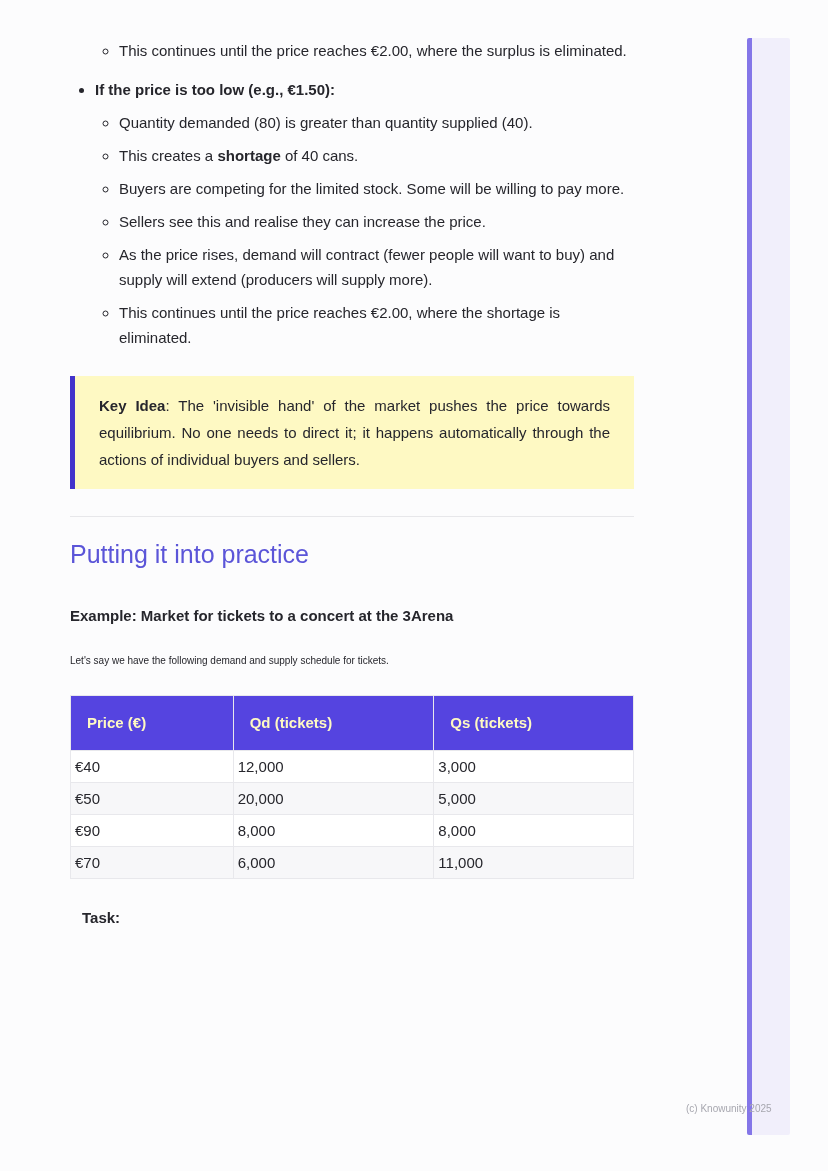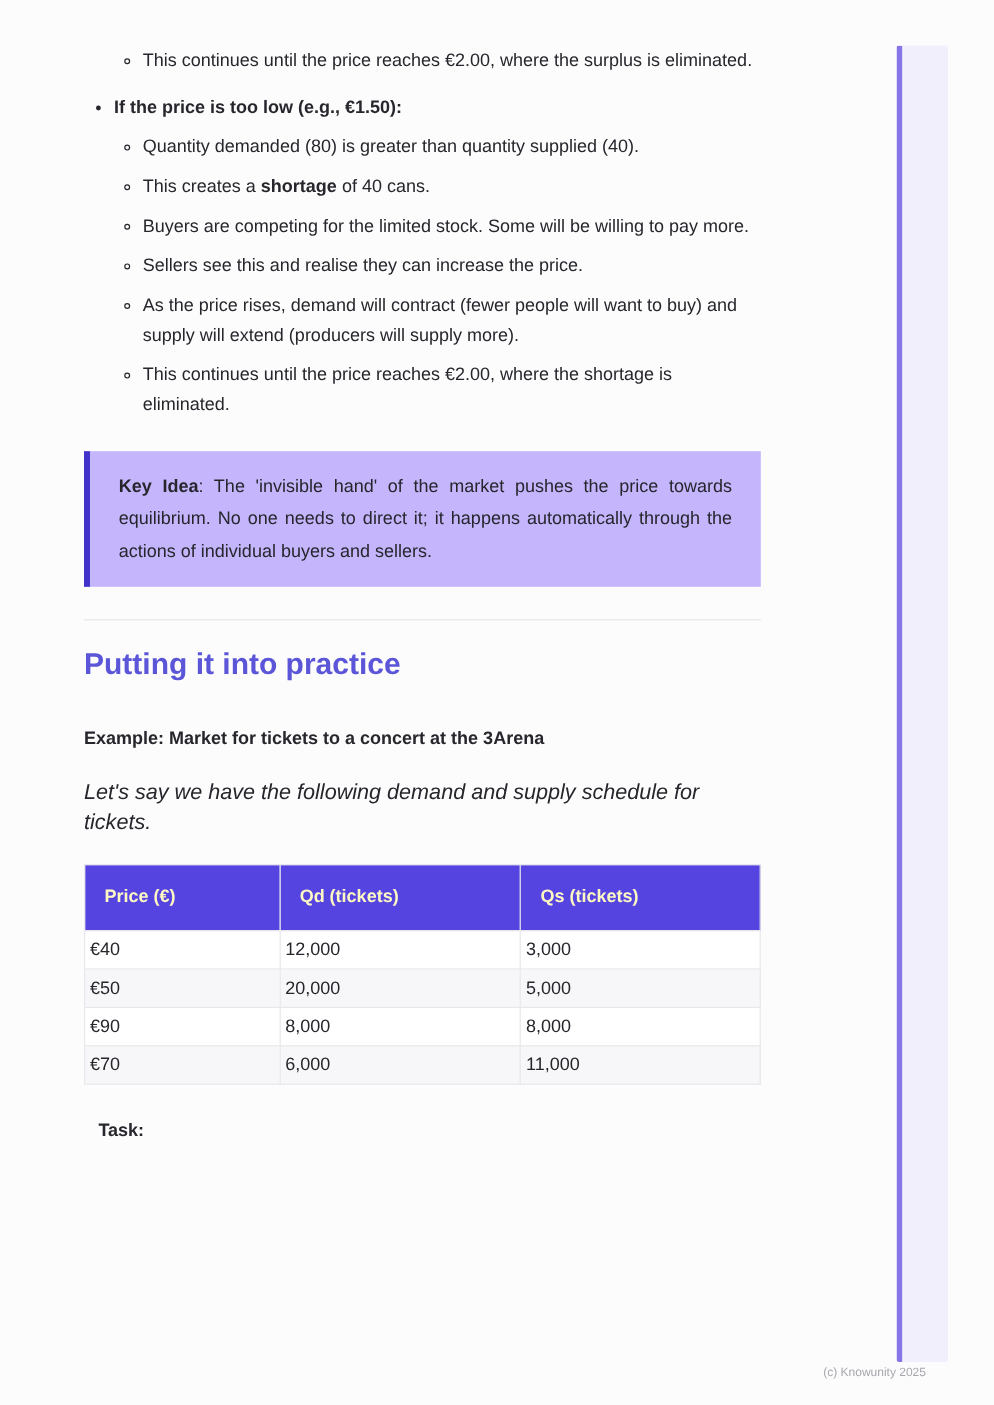--- a/index.html
+++ b/index.html
@@ -29,53 +29,52 @@
     font-size: 15px;
     line-height: 25px;
     margin-bottom: 8px;
   }
   .sub-list { list-style-type: circle; padding-left: 49px; }
   .main-list { list-style-type: disc; padding-left: 25px; margin-top: 14px; }
   .main-list .sub-list { padding-left: 24px; margin-top: 8px; }
   .bold { font-weight: 700; }
   .callout {
     margin-top: 26px;
-    background: #c4b5fd;
+    background: #fef9c3;
     border-left: 5px solid #4233cb;
     padding: 16px 24px;
   }
   .callout p {
     margin: 0;
     font-size: 15px;
     line-height: 27px;
     text-align: justify;
   }
   hr.divider {
     border: 0;
     border-top: 1px solid #e7e7ea;
     margin: 27px 0 0 0;
   }
   h2.section-heading {
     margin: 22px 0 0 0;
     font-size: 25px;
     line-height: 30px;
-    font-weight: 700;
+    font-weight: 400;
     color: #5b55d8;
   }
   p.example-title {
     margin: 36px 0 0 0;
     font-size: 15px;
     line-height: 22px;
     font-weight: 700;
   }
   p.intro {
     margin: 21px 0 0 0;
-    font-size: 18px;
+    font-size: 10px;
     line-height: 25px;
-    font-style: italic;
   }
   table.schedule {
     margin-top: 22px;
     width: 564px;
     border-collapse: collapse;
   }
   table.schedule th {
     background: #5544e0;
     color: #fef9c3;
     font-size: 15px;
@@ -109,21 +108,21 @@
     width: 43px;
     height: 1097px;
     background: #f1effb;
     border-left: 5px solid #8476e8;
     border-radius: 2px;
     z-index: 1;
   }
   .watermark {
     position: absolute;
     left: 686px;
-    top: 1139px;
+    top: 1103px;
     font-size: 10px;
     line-height: 12px;
     color: #a7a7af;
     z-index: 2;
     white-space: nowrap;
   }
 </style>
 </head>
 <body>
 

